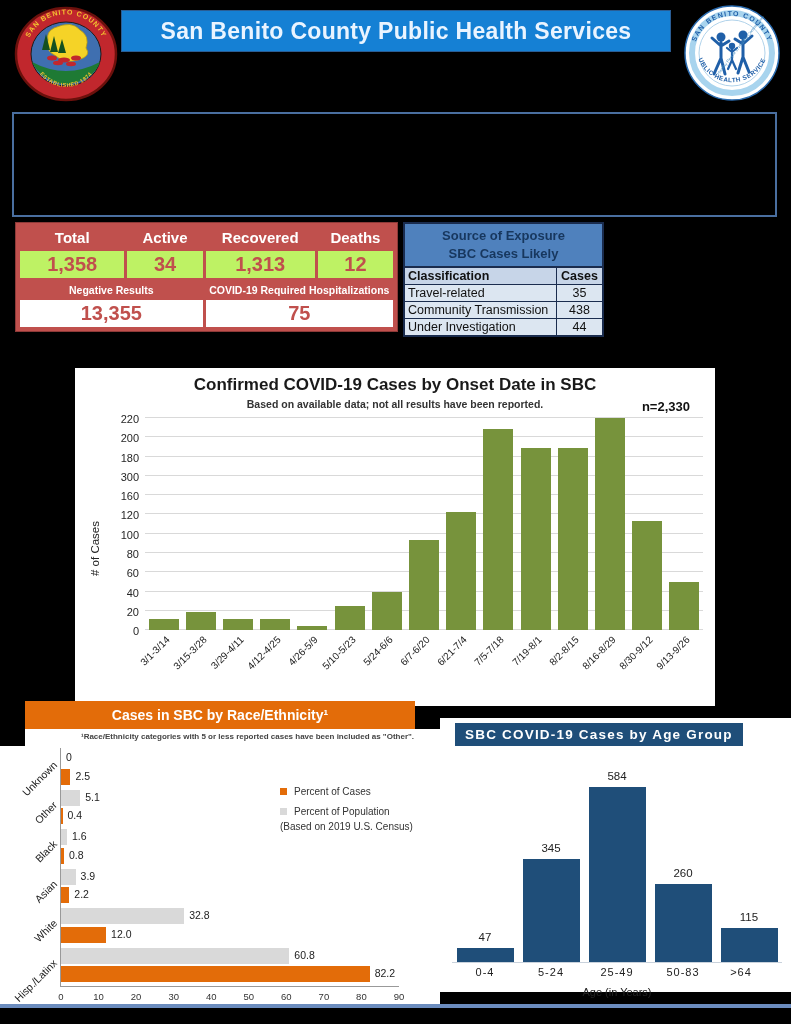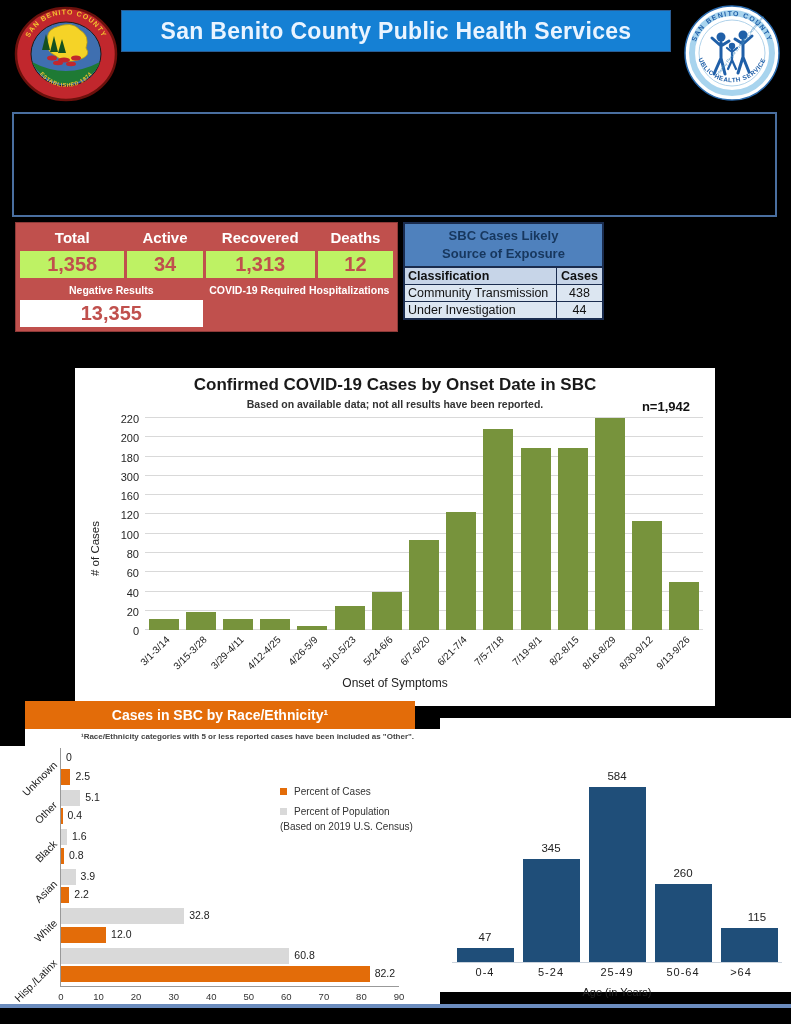--- a/index.html
+++ b/index.html
@@ -146,45 +146,50 @@
   <div class="sum-head">Active</div>
   <div class="sum-head">Recovered</div>
   <div class="sum-head">Deaths</div>
   <div class="sum-val">1,358</div>
   <div class="sum-val">34</div>
   <div class="sum-val">1,313</div>
   <div class="sum-val">12</div>
   <div class="sum-head2">Negative Results</div>
   <div class="sum-head2">COVID-19 Required Hospitalizations</div>
   <div class="sum-val2">13,355</div>
+  <div class="sum-val2">75</div>
 </div>
 
 <div class="exposure-table">
   <div class="exp-title">
+    <div>Source of Exposure</div>
     <div>SBC Cases Likely</div>
-    <div>Source of Exposure</div>
   </div>
   <div class="exp-row exp-header">
     <div class="exp-cell">Classification</div>
     <div class="exp-cases">Cases</div>
   </div>
   <div class="exp-row">
+    <div class="exp-cell">Travel-related</div>
+    <div class="exp-cases">35</div>
+  </div>
+  <div class="exp-row">
     <div class="exp-cell">Community Transmission</div>
     <div class="exp-cases">438</div>
   </div>
   <div class="exp-row">
     <div class="exp-cell">Under Investigation</div>
     <div class="exp-cases">44</div>
   </div>
 </div>
 
 <div class="main-chart-panel">
   <div class="oc-title">Confirmed COVID-19 Cases by Onset Date in SBC</div>
   <div class="oc-subtitle">Based on available data; not all results have been reported.</div>
-  <div class="oc-n">n=1,942</div>
+  <div class="oc-n">n=2,330</div>
   <div class="oc-ylabel"># of Cases</div>
   <div class="oc-plot">
       <div class="gridline" style="bottom:0.0px"></div>
       <div class="oc-ytick" style="bottom:-7.0px">0</div>
       <div class="gridline" style="bottom:19.3px"></div>
       <div class="oc-ytick" style="bottom:12.3px">20</div>
       <div class="gridline" style="bottom:38.5px"></div>
       <div class="oc-ytick" style="bottom:31.5px">40</div>
       <div class="gridline" style="bottom:57.8px"></div>
       <div class="oc-ytick" style="bottom:50.8px">60</div>
@@ -228,21 +233,20 @@
       <div class="oc-xtick" style="left:320.6px">7/19-8/1</div>
       <div class="oc-bar" style="left:412.8px;height:182.1px;background:#77933C"></div>
       <div class="oc-xtick" style="left:357.8px">8/2-8/15</div>
       <div class="oc-bar" style="left:450.0px;height:212.0px;background:#77933C"></div>
       <div class="oc-xtick" style="left:395.0px">8/16-8/29</div>
       <div class="oc-bar" style="left:487.2px;height:108.9px;background:#77933C"></div>
       <div class="oc-xtick" style="left:432.2px">8/30-9/12</div>
       <div class="oc-bar" style="left:524.4px;height:48.2px;background:#77933C"></div>
       <div class="oc-xtick" style="left:469.4px">9/13-9/26</div>
     </div>
-  <div class="oc-xlabel">Onset of Symptoms</div>
 </div>
 
 <div class="bl-strip"></div>
 <div class="race-panel">
   <div class="race-plot">
       <div class="hval" style="top:3.0px;left:5.0px">0</div>
       <div class="hbar" style="top:20.5px;width:9.4px;background:#E36C09"></div>
       <div class="hval" style="top:21.5px;left:14.4px">2.5</div>
       <div class="hcat" style="top:9.0px">Unknown</div>
       <div class="hbar" style="top:41.5px;width:19.2px;background:#D9D9D9"></div>
@@ -290,33 +294,34 @@
     <span>Percent of Cases</span>
   </div>
   <div class="legend-item">
     <span class="legend-swatch" style="background:#D9D9D9"></span>
     <span>Percent of Population</span>
   </div>
   <div class="legend-note">(Based on 2019 U.S. Census)</div>
 </div>
 
 <div class="age-panel">
+  <div class="age-title-bar">SBC COVID-19 Cases by Age Group</div>
   <div class="age-plot">
       <div class="age-bar" style="left:4.5px;height:14.1px;background:#1F4E79"></div>
       <div class="age-val" style="left:0.0px;bottom:19.1px">47</div>
       <div class="age-xtick" style="left:0.0px">0-4</div>
       <div class="age-bar" style="left:70.5px;height:103.4px;background:#1F4E79"></div>
       <div class="age-val" style="left:66.0px;bottom:108.4px">345</div>
       <div class="age-xtick" style="left:66.0px">5-24</div>
       <div class="age-bar" style="left:136.5px;height:175.0px;background:#1F4E79"></div>
       <div class="age-val" style="left:132.0px;bottom:180.0px">584</div>
       <div class="age-xtick" style="left:132.0px">25-49</div>
       <div class="age-bar" style="left:202.5px;height:77.9px;background:#1F4E79"></div>
       <div class="age-val" style="left:198.0px;bottom:82.9px">260</div>
-      <div class="age-xtick" style="left:198.0px">50-64</div>
+      <div class="age-xtick" style="left:198.0px">50-83</div>
       <div class="age-bar" style="left:268.5px;height:34.5px;background:#1F4E79"></div>
-      <div class="age-val" style="left:272px;bottom:39.5px">115</div>
+      <div class="age-val" style="left:264.0px;bottom:39.5px">115</div>
       <div class="age-xtick" style="left:256px">&gt;64</div>
     </div>
   <div class="age-xlabel">Age (in Years)</div>
 </div>
 
 <div class="divider-line"></div>
 
 </body></html>

